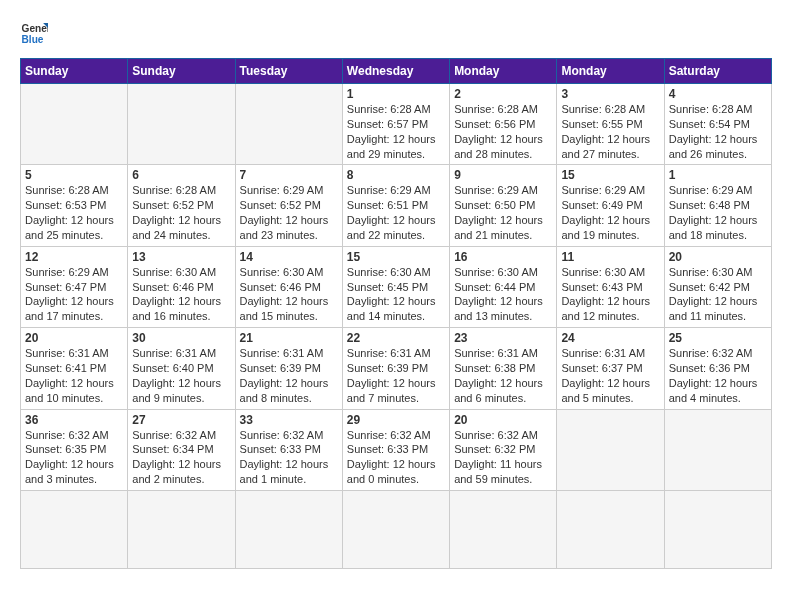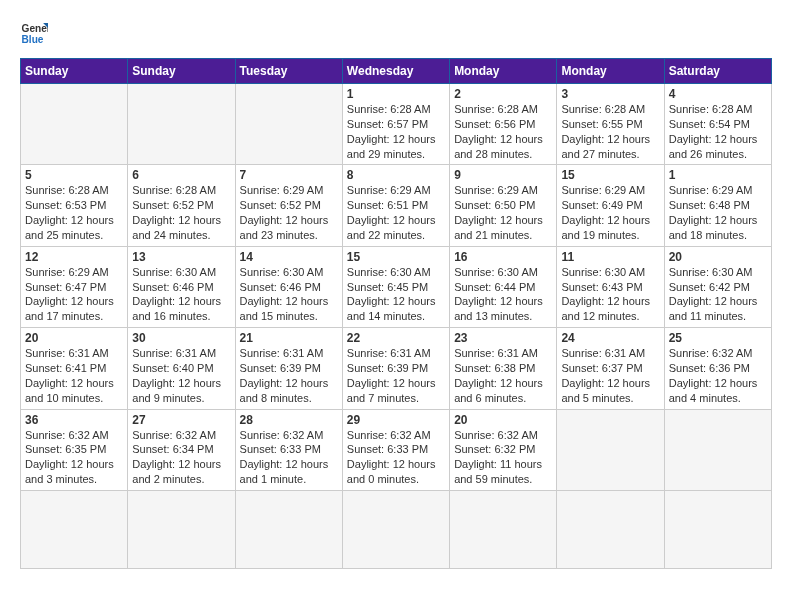--- a/index.html
+++ b/index.html
@@ -325,21 +325,21 @@
 and 3 minutes.</div>
           </td>
           <td>
             <span class="day-num">27</span>
             <div class="day-info" style="white-space: pre-line;">Sunrise: 6:32 AM
 Sunset: 6:34 PM
 Daylight: 12 hours
 and 2 minutes.</div>
           </td>
           <td>
-            <span class="day-num">28</span>
+            <span class="day-num">33</span>
             <div class="day-info" style="white-space: pre-line;">Sunrise: 6:32 AM
 Sunset: 6:33 PM
 Daylight: 12 hours
 and 1 minute.</div>
           </td>
           <td>
             <span class="day-num">29</span>
             <div class="day-info" style="white-space: pre-line;">Sunrise: 6:32 AM
 Sunset: 6:33 PM
 Daylight: 12 hours

